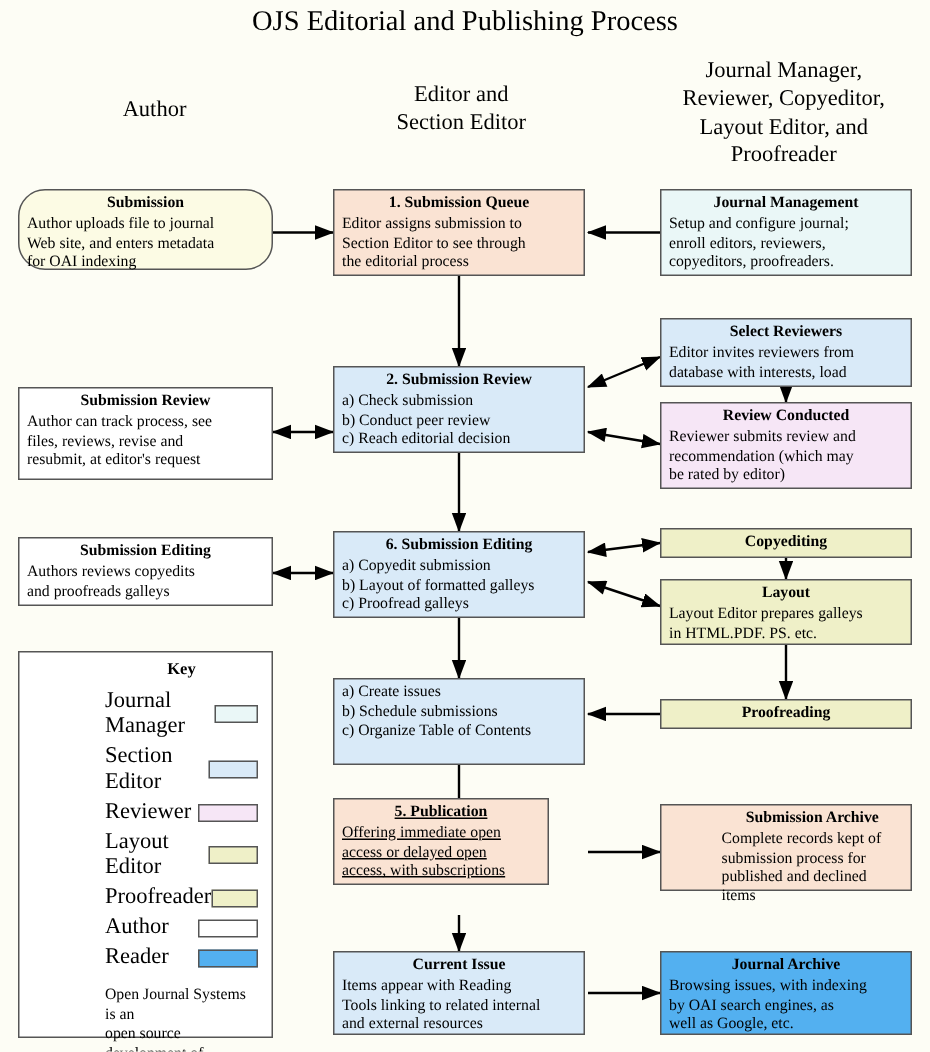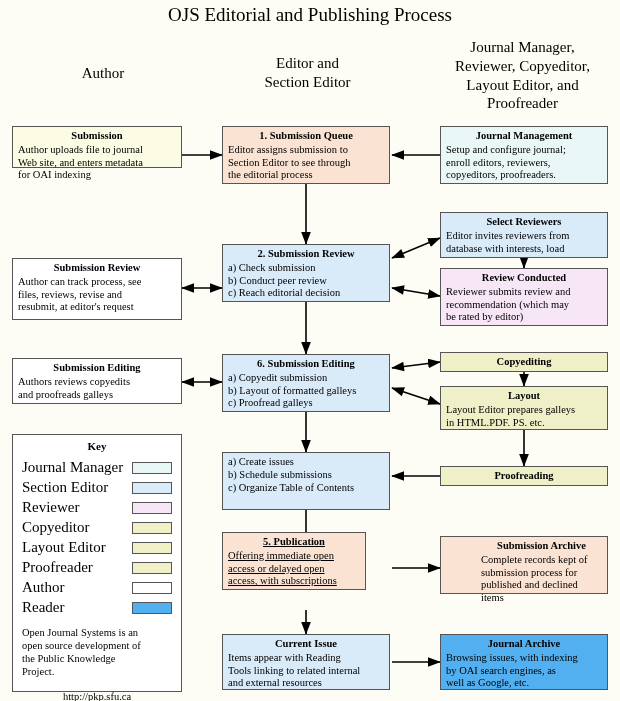--- a/index.html
+++ b/index.html
@@ -86,21 +86,21 @@
       <line x1="524" y1="372" x2="524" y2="386" stroke="#000" stroke-width="1.6" marker-end="url(#ah)"></line>
       <line x1="524" y1="430" x2="524" y2="466" stroke="#000" stroke-width="1.6" marker-end="url(#ah)"></line>
       <line x1="440" y1="476" x2="392" y2="476" stroke="#000" stroke-width="1.6" marker-end="url(#ah)"></line>
       <line x1="306" y1="412" x2="306" y2="452" stroke="#000" stroke-width="1.6" marker-end="url(#ah)"></line>
       <line x1="306" y1="510" x2="306" y2="552" stroke="#000" stroke-width="1.6" marker-end="url(#ah)"></line>
       <line x1="392" y1="568" x2="440" y2="568" stroke="#000" stroke-width="1.6" marker-end="url(#ah)"></line>
       <line x1="306" y1="610" x2="306" y2="634" stroke="#000" stroke-width="1.6" marker-end="url(#ah)"></line>
       <line x1="392" y1="662" x2="440" y2="662" stroke="#000" stroke-width="1.6" marker-end="url(#ah)"></line>
     </svg>
   <div id="boxes">
-      <div class="box c-author" style="left: 12px; top: 126px; width: 170px; height: 42px;">
+      <div class="box c-author" style="left: 12px; top: 126px; width: 170px; height: 54px; border-radius: 18px;">
         <span class="ttl">Submission</span>
         <span class="body">Author uploads file to journal<br>Web site, and enters metadata<br>for OAI indexing</span>
       </div>
       <div class="box c-editor" style="left: 222px; top: 126px; width: 168px; height: 58px;">
         <span class="ttl">1. Submission Queue</span>
         <span class="body">Editor assigns submission to<br>Section Editor to see through<br>the editorial process</span>
       </div>
       <div class="box c-jm" style="left: 440px; top: 126px; width: 168px; height: 58px;">
         <span class="ttl">Journal Management</span>
         <span class="body">Setup and configure journal;<br>enroll editors, reviewers,<br>copyeditors, proofreaders.</span>
@@ -152,37 +152,33 @@
       </div>
       <div class="box c-section" style="left: 222px; top: 634px; width: 168px; height: 56px;">
         <span class="ttl">Current Issue</span>
         <span class="body">Items appear with Reading<br>Tools linking to related internal<br>and external resources</span>
       </div>
       <div class="box c-reader" style="left: 440px; top: 634px; width: 168px; height: 56px;">
         <span class="ttl">Journal Archive</span>
         <span class="body">Browsing issues, with indexing<br>by OAI search engines, as<br>well as Google, etc.</span>
       </div>
     </div>
-  <div class="key" id="key-box" style="left: 12px; top: 434px; width: 170px; height: 258px;">
+  <div class="key" id="key-box" style="left: 12px; top: 434px; width: 170px; height: 258px; padding-left: 48px;">
       <span class="kh">Key</span>
       <div class="krow">
         <span class="klabel">Journal Manager</span>
         <span class="sw" style="background: rgb(234, 247, 247);"></span>
       </div>
       <div class="krow">
         <span class="klabel">Section Editor</span>
         <span class="sw" style="background: rgb(217, 234, 248);"></span>
       </div>
       <div class="krow">
         <span class="klabel">Reviewer</span>
         <span class="sw" style="background: rgb(246, 230, 246);"></span>
-      </div>
-      <div class="krow">
-        <span class="klabel">Copyeditor</span>
-        <span class="sw" style="background: rgb(239, 240, 200);"></span>
       </div>
       <div class="krow">
         <span class="klabel">Layout Editor</span>
         <span class="sw" style="background: rgb(239, 240, 200);"></span>
       </div>
       <div class="krow">
         <span class="klabel">Proofreader</span>
         <span class="sw" style="background: rgb(239, 240, 200);"></span>
       </div>
       <div class="krow">

